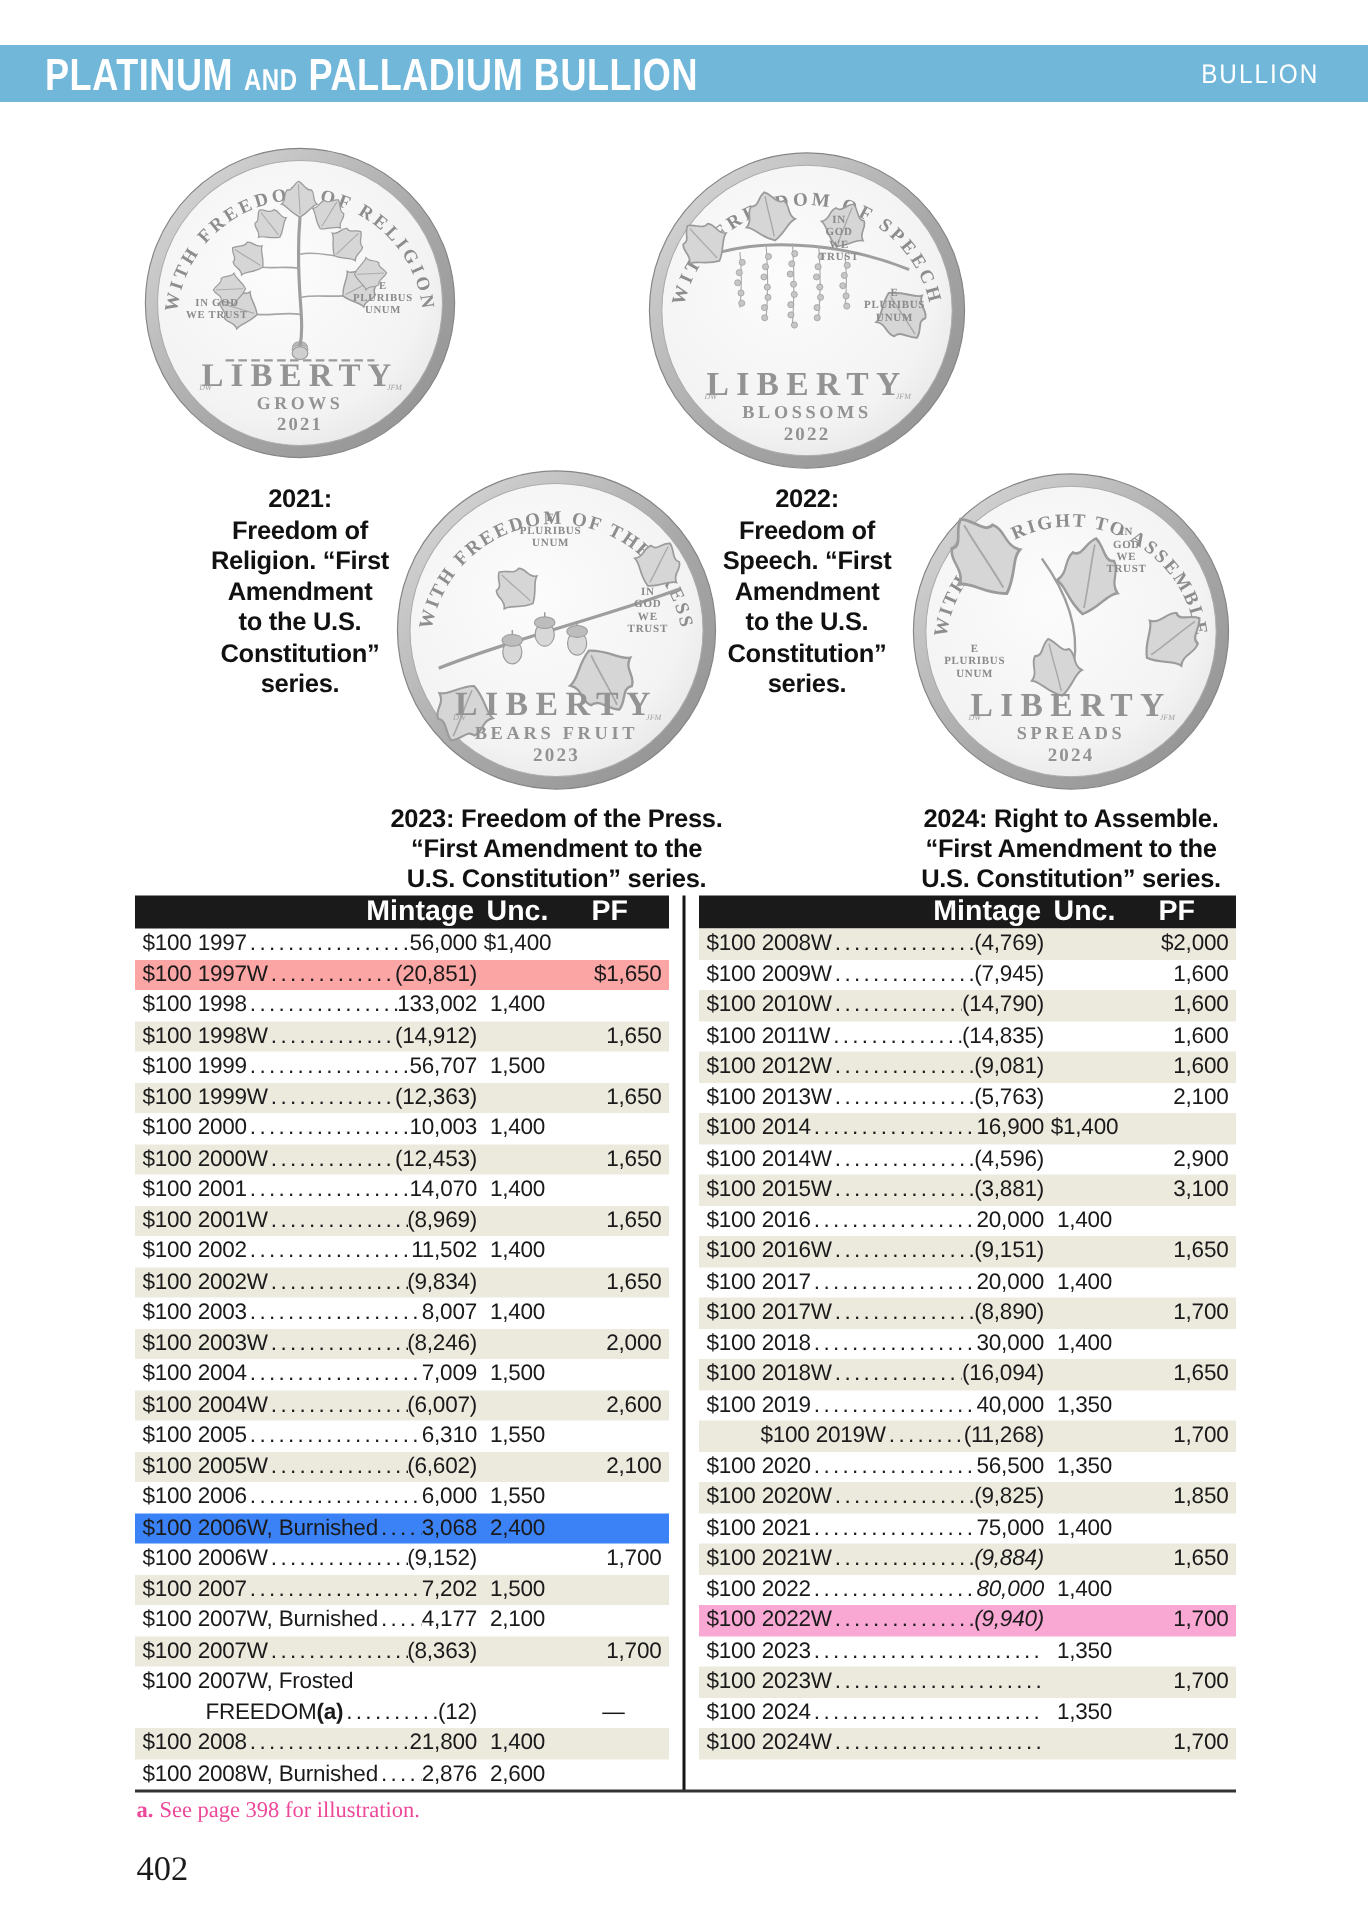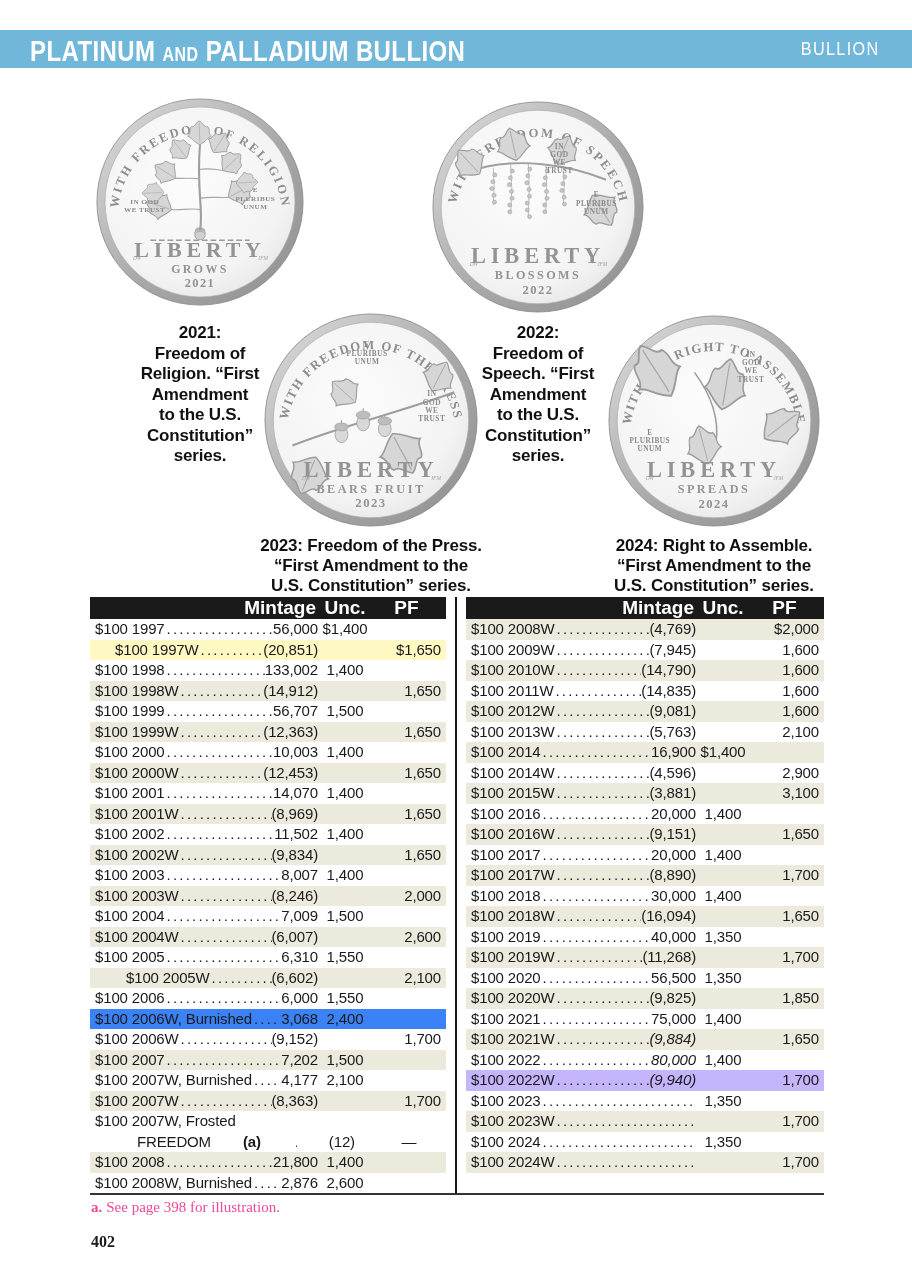--- a/index.html
+++ b/index.html
@@ -44,31 +44,31 @@
   .c2 { flex:0 0 54px; text-align:center; }
   .c3 { flex:0 0 74px; text-align:right; padding-right:5px; box-sizing:border-box; }
   .thead .c3 { text-align:center; }
   .item { white-space:nowrap; }
   .dots { flex:1 1 auto; overflow:hidden; white-space:nowrap; letter-spacing:2.2px; padding:0 2px; }
   .mint { white-space:nowrap; }
   .mint.it { font-style:italic; }
   .c3.dash { text-align:center; padding-right:0; }
   .twoline .c1 { flex-direction:column; padding-left:5px; }
   .twoline .l1, .twoline .l2 { display:flex; height:20.5px; line-height:20.5px; }
-  .twoline .l2 { padding-left:42px;gap:32px; }
+  .twoline .l2 { padding-left:42px; }
   .twoline .c2, .twoline .c3 { display:flex; flex-direction:column; justify-content:flex-end; }
   .tables-divider { position:absolute; left:455px; top:597px; width:2px; height:597px; background:#151515; }
   .tables-bottom-rule { position:absolute; left:90px; top:1193px; width:734px; height:2px; background:#333; }
 
   
   .footnote { position:absolute; left:91px; top:1199px; font-family:"Liberation Serif", serif;
               font-size:15px; color:#ec4899; }
   .footnote b { margin-right:4px; }
   .page-number { position:absolute; left:91px; top:1233px; font-family:"Liberation Serif", serif;
-                 font-size:16px; font-weight:bold; }
+                 font-size:23px; font-weight:normal; }
 </style>
 </head>
 <body>
 
 <div class="page">
 
   <div class="banner" id="banner" style="background: rgb(112, 183, 218);">
     <div class="banner-title">
       <span>PLATINUM</span>
       <span class="and">AND</span>
@@ -390,21 +390,21 @@
       </div>
       <div class="trow">
         <span class="c1">
           <span class="item">$100 1997</span>
           <span class="dots">................................................................................</span>
           <span class="mint">56,000</span>
         </span>
         <span class="c2">$1,400</span>
         <span class="c3"></span>
       </div>
-      <div class="trow" style="background: #fef9c3; padding-left: 20px;">
+      <div class="trow" style="background: #fca5a5;">
         <span class="c1">
           <span class="item">$100 1997W</span>
           <span class="dots">................................................................................</span>
           <span class="mint">(20,851)</span>
         </span>
         <span class="c2"></span>
         <span class="c3">$1,650</span>
       </div>
       <div class="trow">
         <span class="c1">
@@ -534,21 +534,21 @@
       </div>
       <div class="trow">
         <span class="c1">
           <span class="item">$100 2005</span>
           <span class="dots">................................................................................</span>
           <span class="mint">6,310</span>
         </span>
         <span class="c2">1,550</span>
         <span class="c3"></span>
       </div>
-      <div class="trow" style="background: rgb(236, 233, 221); padding-left: 31px;">
+      <div class="trow" style="background: rgb(236, 233, 221);">
         <span class="c1">
           <span class="item">$100 2005W</span>
           <span class="dots">................................................................................</span>
           <span class="mint">(6,602)</span>
         </span>
         <span class="c2"></span>
         <span class="c3">2,100</span>
       </div>
       <div class="trow">
         <span class="c1">
@@ -782,21 +782,21 @@
       </div>
       <div class="trow">
         <span class="c1">
           <span class="item">$100 2019</span>
           <span class="dots">................................................................................</span>
           <span class="mint">40,000</span>
         </span>
         <span class="c2">1,350</span>
         <span class="c3"></span>
       </div>
-      <div class="trow" style="background: rgb(236, 233, 221);">
+      <div class="trow" style="background: rgb(236, 233, 221); padding-left: 36px;">
         <span class="c1">
           <span class="item">$100 2019W</span>
           <span class="dots">................................................................................</span>
           <span class="mint">(11,268)</span>
         </span>
         <span class="c2"></span>
         <span class="c3">1,700</span>
       </div>
       <div class="trow">
         <span class="c1">
@@ -836,21 +836,21 @@
       </div>
       <div class="trow">
         <span class="c1">
           <span class="item">$100 2022</span>
           <span class="dots">................................................................................</span>
           <span class="mint it">80,000</span>
         </span>
         <span class="c2">1,400</span>
         <span class="c3"></span>
       </div>
-      <div class="trow" style="background: #c4b5fd;">
+      <div class="trow" style="background: #f9a8d4;">
         <span class="c1">
           <span class="item">$100 2022W</span>
           <span class="dots">................................................................................</span>
           <span class="mint it">(9,940)</span>
         </span>
         <span class="c2"></span>
         <span class="c3">1,700</span>
       </div>
       <div class="trow">
         <span class="c1">

